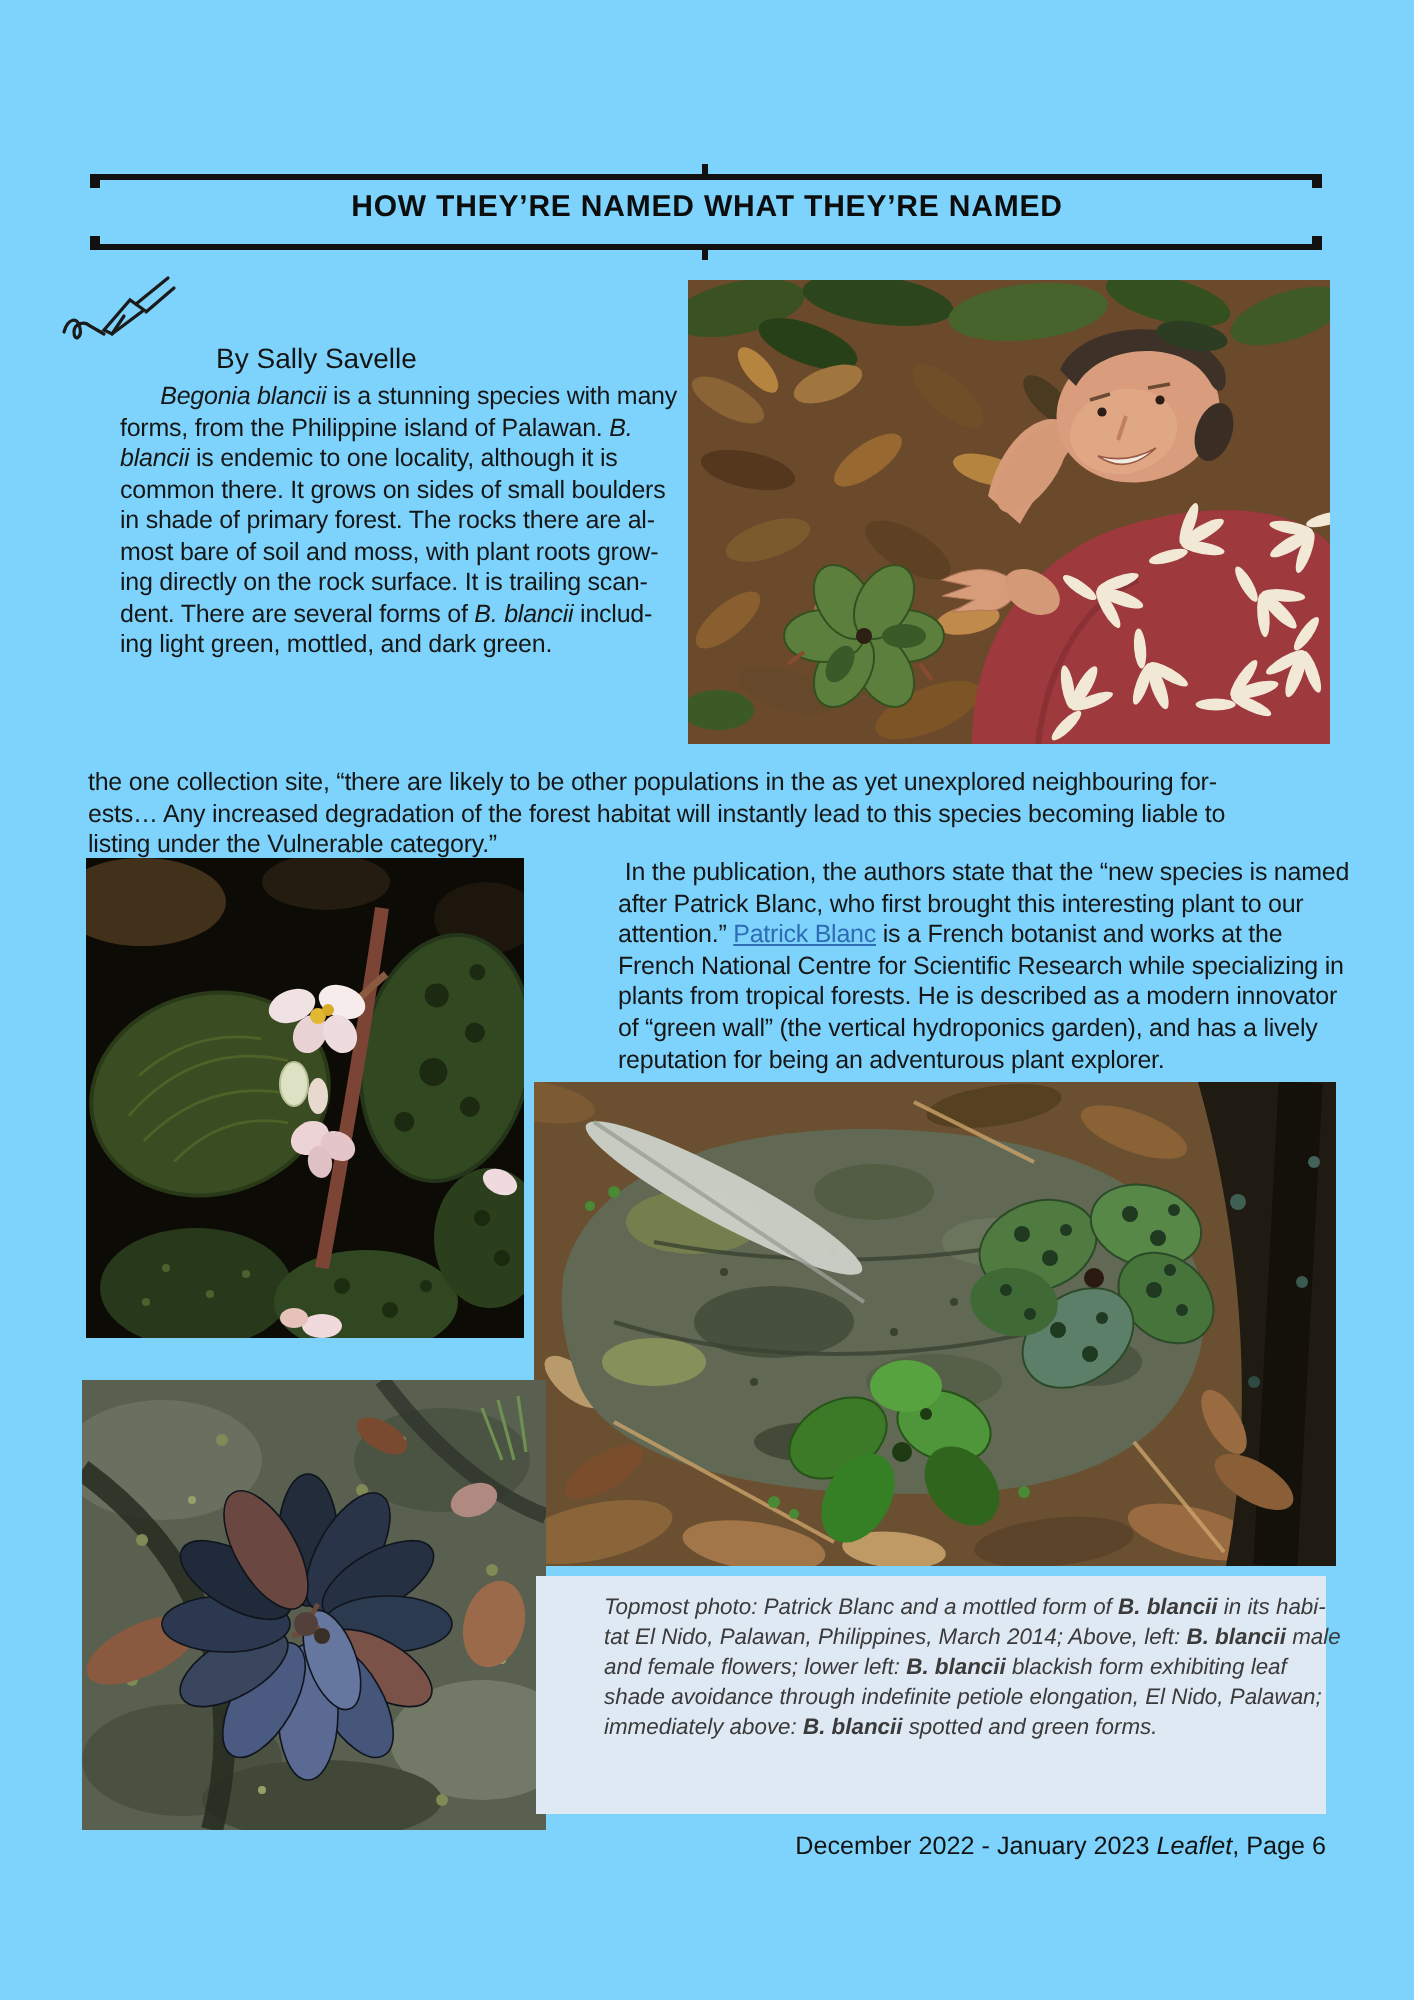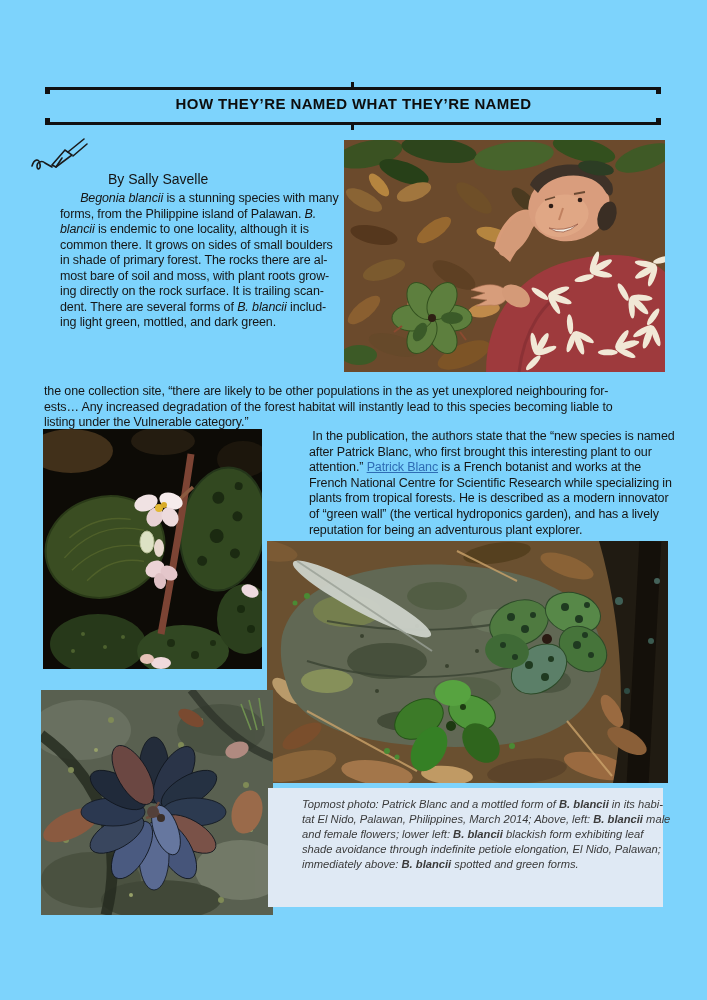--- a/index.html
+++ b/index.html
@@ -373,14 +373,15 @@
       </g>
       <circle cx="112" cy="122" r="6" fill="#53403a"></circle>
       <circle cx="120" cy="128" r="4" fill="#3a2e28"></circle>
     </svg>
   </div>
 
   <div class="caption-box">
     <div class="caption-text">Topmost photo: Patrick Blanc and a mottled form of <b>B. blancii</b> in its habi-<br>tat El Nido, Palawan, Philippines, March 2014; Above, left: <b>B. blancii</b> male<br>and female flowers; lower left: <b>B. blancii</b> blackish form exhibiting leaf<br>shade avoidance through indefinite petiole elongation, El Nido, Palawan;<br>immediately above: <b>B. blancii</b> spotted and green forms.</div>
   </div>
 
+  <div class="page-footer">December 2022 - January 2023 <i>Leaflet</i>, Page 6</div>
 
 </div>
 
 </body></html>

